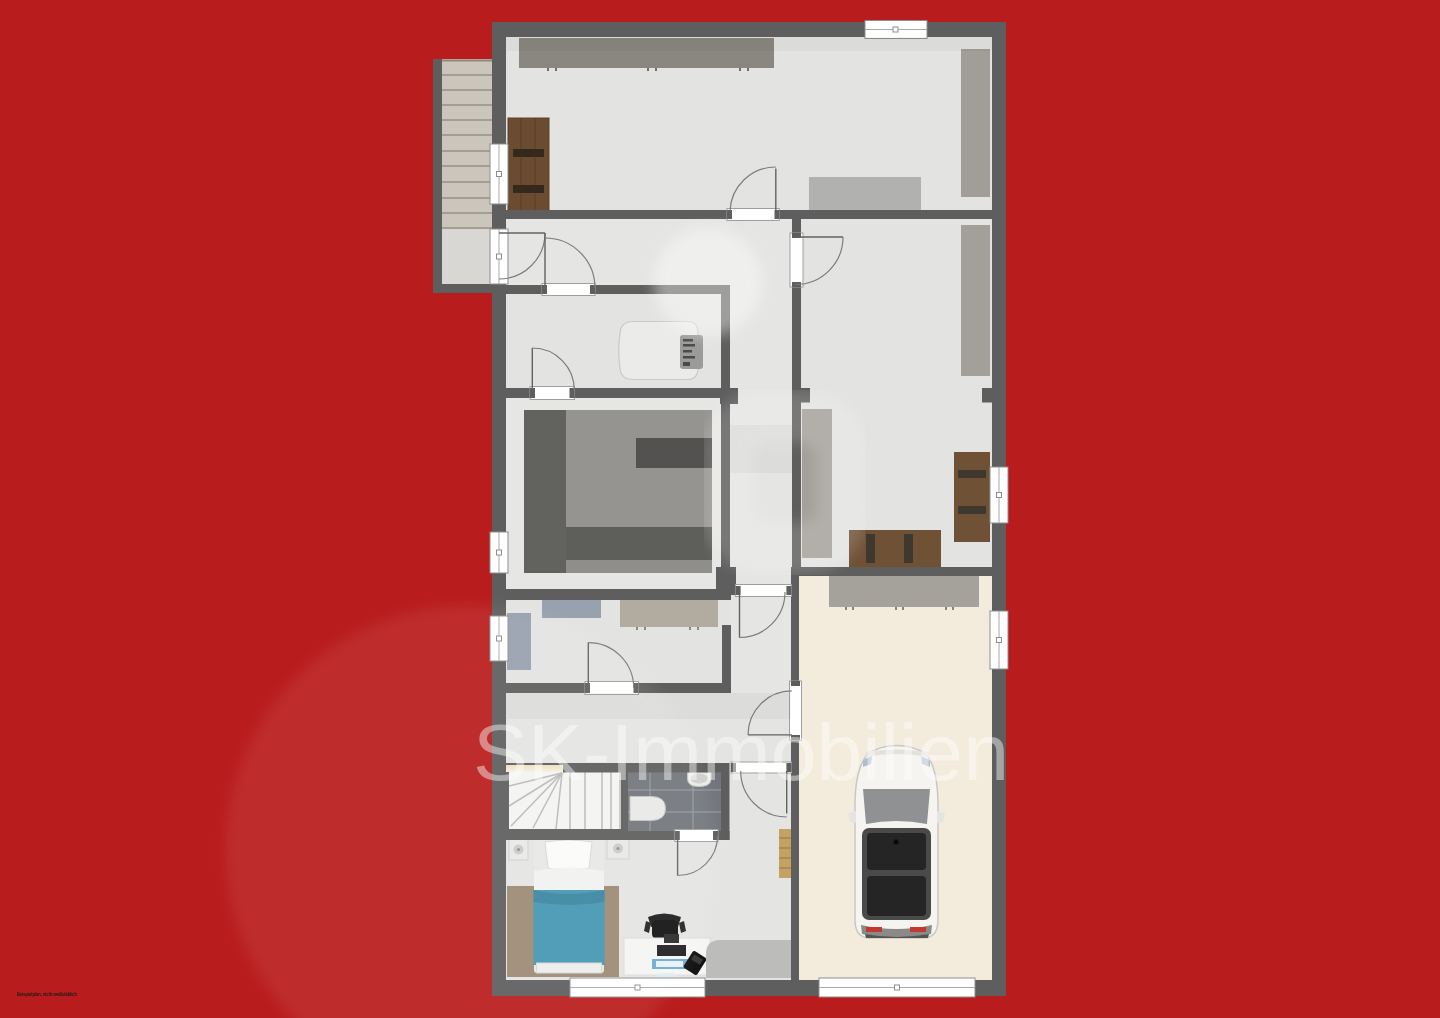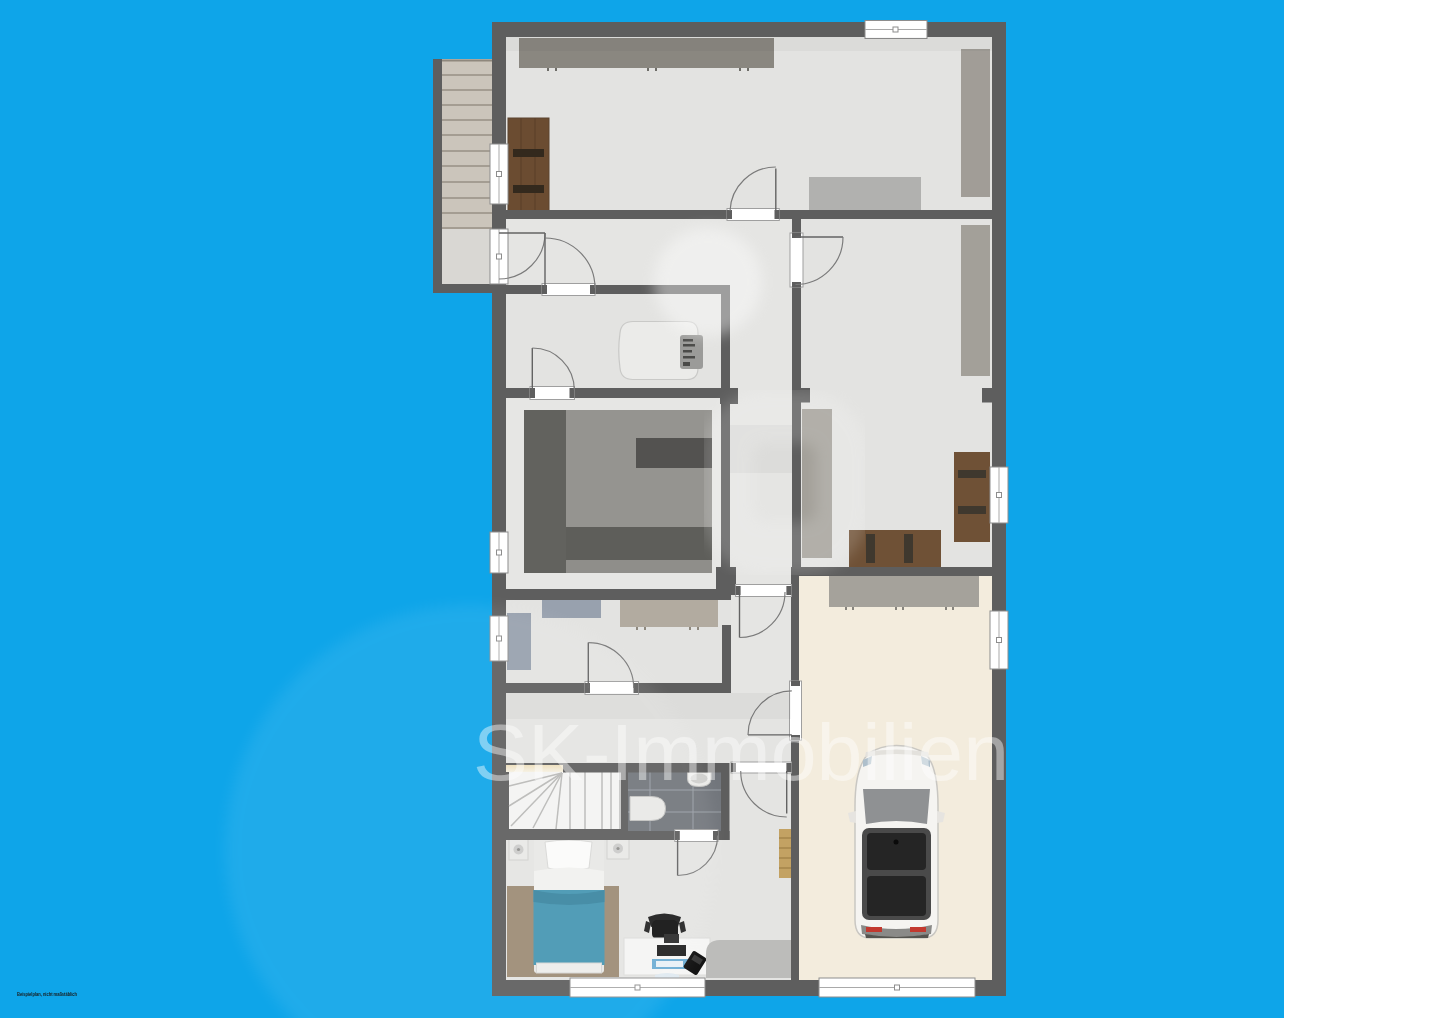--- a/index.html
+++ b/index.html
@@ -1,16 +1,16 @@
 <!DOCTYPE html>
 <html><head>
 <meta charset="utf-8">
 <style>
   html,body{margin:0;padding:0;background:#ffffff;}
-  .page{position:relative;width:1284px;height:1018px;background:#0ea5e9;overflow:hidden;
+  .page{position:relative;width:1440px;height:1018px;background:#b91c1c;overflow:hidden;
         font-family:"Liberation Sans", sans-serif;}
   svg{display:block}
 </style>
 </head>
 <body>
 <div class="page">
 <svg width="1440" height="1018" viewBox="0 0 1440 1018" xmlns="http://www.w3.org/2000/svg">
 <defs>
   <filter id="noise" x="-5%" y="-5%" width="110%" height="110%">
     <feTurbulence type="fractalNoise" baseFrequency="0.9" numOctaves="2" result="n"></feTurbulence>

